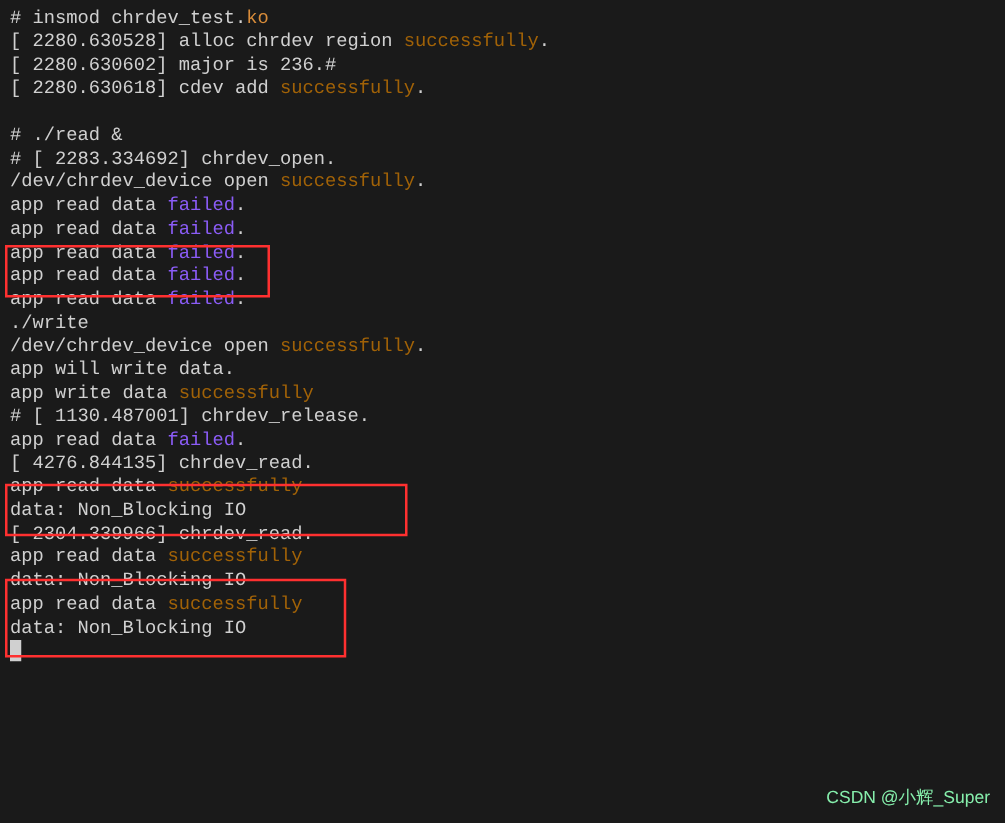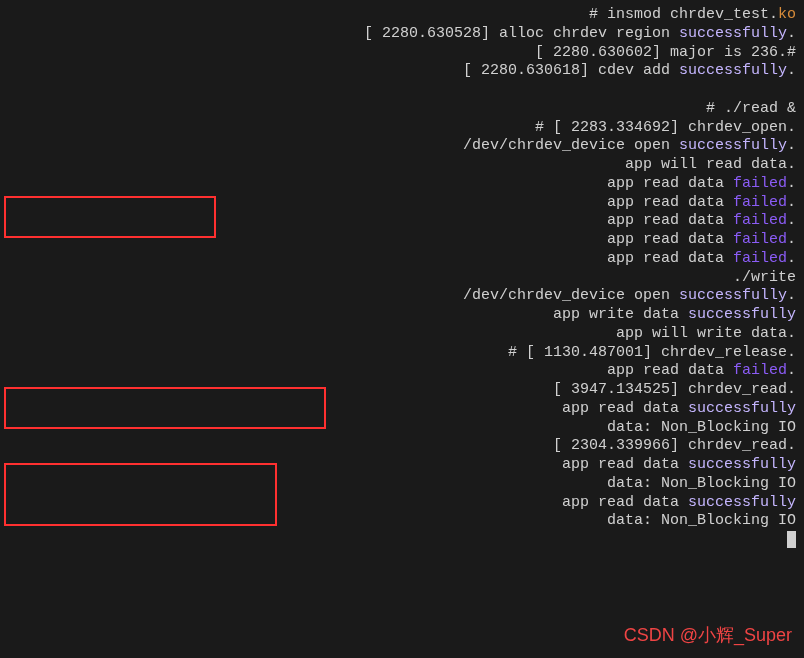--- a/index.html
+++ b/index.html
@@ -14,24 +14,23 @@
       font-size: 15px;
       line-height: 1.25;
       padding: 6px 8px;
       width: 804px;
       height: 658px;
       position: relative;
       overflow: hidden;
     }
     .line {
       white-space: pre;
-      text-align: right;
     }
     .orange { color: #d88c3a; }
-    .green { color: #c4b5fd; }
+    .green { color: #a16207; }
     .red { color: #8b5cf6; }
     .gray { color: #d0d0d0; }
     
     .red-box {
       border: 2px solid #ff3030;
       position: absolute;
       pointer-events: none;
     }
     
     .box1 {
@@ -52,22 +51,22 @@
       top: 463px;
       left: 4px;
       width: 273px;
       height: 63px;
     }
     
     .watermark {
       position: absolute;
       bottom: 12px;
       right: 12px;
-      color: #ef4444;
-      font-size: 18px;
+      color: #86efac;
+      font-size: 14px;
       font-family: Arial, sans-serif;
     }
     
     .cursor {
       display: inline-block;
       width: 9px;
       height: 17px;
       background-color: #d0d0d0;
       vertical-align: text-bottom;
     }
@@ -77,33 +76,32 @@
 
 <div id="terminal">
     <div class="line"><span class="gray"># insmod chrdev_test.</span><span class="orange">ko</span></div>
     <div class="line"><span class="gray">[ 2280.630528] alloc chrdev region </span><span class="green">successfully</span><span class="gray">.</span></div>
     <div class="line"><span class="gray">[ 2280.630602] major is 236.#</span></div>
     <div class="line"><span class="gray">[ 2280.630618] cdev add </span><span class="green">successfully</span><span class="gray">.</span></div>
     <div class="line"><span class="gray"> </span></div>
     <div class="line"><span class="gray"># ./read &amp;</span></div>
     <div class="line"><span class="gray"># [ 2283.334692] chrdev_open.</span></div>
     <div class="line"><span class="gray">/dev/chrdev_device open </span><span class="green">successfully</span><span class="gray">.</span></div>
-    <div class="line"><span class="gray">app will read data.</span></div>
     <div class="line"><span class="gray">app read data </span><span class="red">failed</span><span class="gray">.</span></div>
     <div class="line"><span class="gray">app read data </span><span class="red">failed</span><span class="gray">.</span></div>
     <div class="line"><span class="gray">app read data </span><span class="red">failed</span><span class="gray">.</span></div>
     <div class="line"><span class="gray">app read data </span><span class="red">failed</span><span class="gray">.</span></div>
     <div class="line"><span class="gray">app read data </span><span class="red">failed</span><span class="gray">.</span></div>
     <div class="line"><span class="gray">./write</span></div>
     <div class="line"><span class="gray">/dev/chrdev_device open </span><span class="green">successfully</span><span class="gray">.</span></div>
+    <div class="line"><span class="gray">app will write data.</span></div>
     <div class="line"><span class="gray">app write data </span><span class="green">successfully</span></div>
-    <div class="line"><span class="gray">app will write data.</span></div>
     <div class="line"><span class="gray"># [ 1130.487001] chrdev_release.</span></div>
     <div class="line"><span class="gray">app read data </span><span class="red">failed</span><span class="gray">.</span></div>
-    <div class="line"><span class="gray">[ 3947.134525] chrdev_read.</span></div>
+    <div class="line"><span class="gray">[ 4276.844135] chrdev_read.</span></div>
     <div class="line"><span class="gray">app read data </span><span class="green">successfully</span></div>
     <div class="line"><span class="gray">data: Non_Blocking IO</span></div>
     <div class="line"><span class="gray">[ 2304.339966] chrdev_read.</span></div>
     <div class="line"><span class="gray">app read data </span><span class="green">successfully</span></div>
     <div class="line"><span class="gray">data: Non_Blocking IO</span></div>
     <div class="line"><span class="gray">app read data </span><span class="green">successfully</span></div>
     <div class="line"><span class="gray">data: Non_Blocking IO</span></div>
     <div class="line"><span class="cursor"></span></div>
   </div>
 

